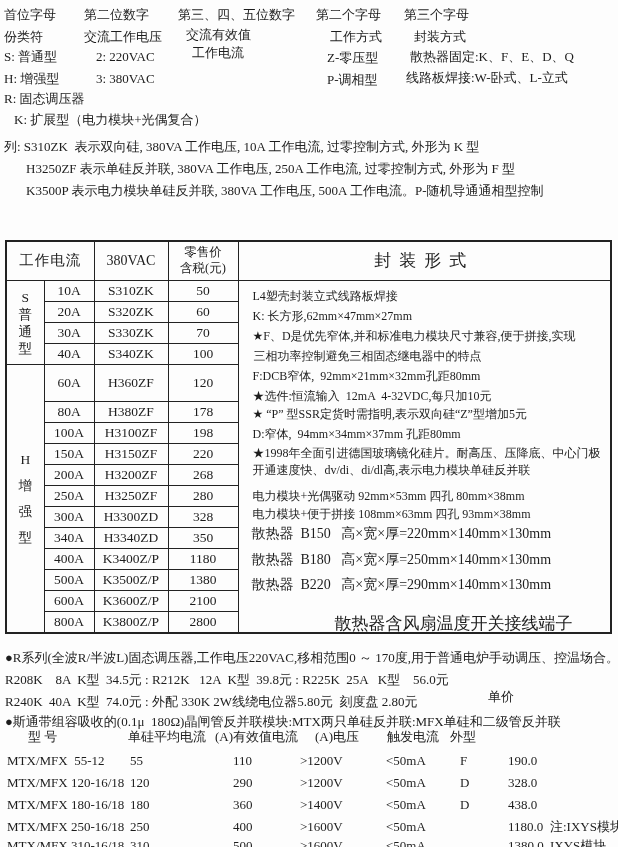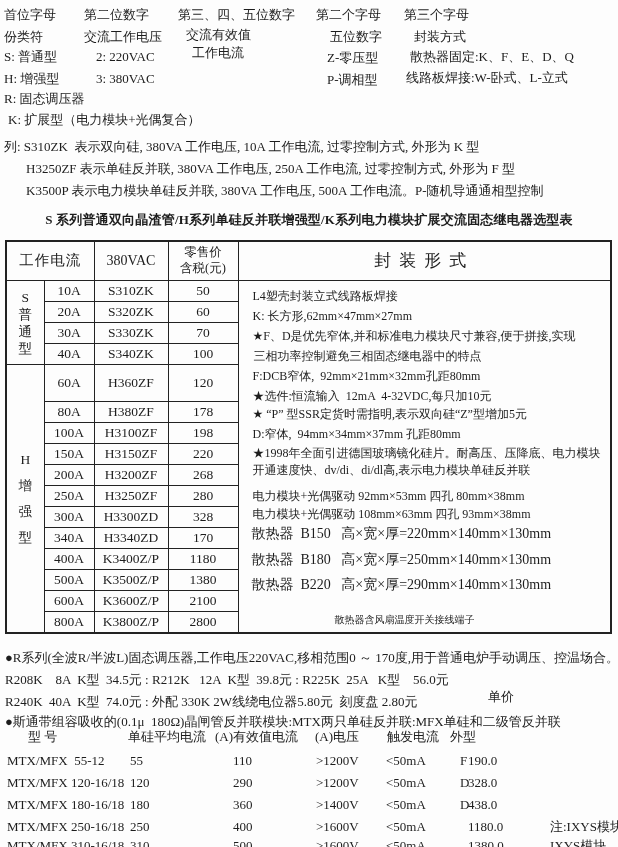--- a/index.html
+++ b/index.html
@@ -5,21 +5,21 @@
   html,body{margin:0;padding:0;background:#e8e8e8;}
   #page{
     position:relative;width:618px;height:847px;margin:0 auto;
     background:#fdfdfd;color:#1d1d1d;overflow:hidden;
     font-family:"Liberation Serif","DejaVu Serif",serif;
     font-size:13px;line-height:1.2;
   }
   .abs{position:absolute;white-space:pre;}
   
   .c1l1{left:4px;top:7px}   .c1l2{left:4px;top:29px}  .c1l3{left:4px;top:49px}
-  .c1l4{left:4px;top:71px}  .c1l5{left:4px;top:91px}  .c1l6{left:8px;top:112px}
+  .c1l4{left:4px;top:71px}  .c1l5{left:4px;top:91px}  .c1l6{left:14px;top:112px}
   .c2l1{left:84px;top:7px}  .c2l2{left:84px;top:29px} .c2l3{left:96px;top:49px} .c2l4{left:96px;top:71px}
   .c3l1{left:178px;top:7px} .c3l2{left:186px;top:27px}.c3l3{left:192px;top:45px}
   .c4l1{left:316px;top:7px} .c4l2{left:330px;top:29px}.c4l3{left:327px;top:50px}.c4l4{left:327px;top:72px}
   .c5l1{left:404px;top:7px} .c5l2{left:414px;top:29px}.c5l3{left:410px;top:49px}.c5l4{left:406px;top:70px}
   
   .ex1{left:4px;top:139px}  .ex2{left:26px;top:161px} .ex3{left:26px;top:183px}
   
   .title{left:0;top:212px;width:618px;text-align:center;font-weight:bold;font-size:13px;letter-spacing:.2px;}
   
   #selTable{position:absolute;left:5px;top:240px;border-collapse:collapse;table-layout:fixed;width:605px;}
@@ -36,32 +36,32 @@
   .grp-h{line-height:26px;}
   .pkgcell{vertical-align:top;}
   .pkgwrap{position:relative;width:100%;height:351px;font-size:12px;}
   .pkgwrap .abs{left:14px;}
   .p1{top:8px}.p2{top:28px}.p3{top:48px}.p4{top:68px;left:15px!important}
   .p5{top:88px}.p6{top:108px}.p7{top:126px}.p8{top:146px}
   .p9{top:165px}.p10{top:182px;left:14px!important}
   .p11{top:208px}.p12{top:226px}
   .p13{top:245px}.p14{top:271px}.p15{top:296px}
   .p13,.p14,.p15{font-size:14px;left:13px!important}
-  .p16{top:333px;left:96px!important;font-size:10px;}
+  .p16{top:333px;left:96px!important;font-size:17px;}
   
   .r1{left:5px;top:650px}.r2{left:5px;top:672px}.r3{left:5px;top:694px}
   .mtxintro{left:5px;top:714px}
   .mh-model{left:28px;top:729px}.mh-avg{left:128px;top:729px}.mh-rms{left:215px;top:729px}
   .mh-volt{left:315px;top:729px}.mh-trig{left:387px;top:729px}.mh-shape{left:450px;top:729px}
   .mh-price{left:488px;top:689px}
   .mrow{position:absolute;left:0;width:584px;height:16px;}
   .m0{top:753px}.m1{top:775px}.m2{top:797px}.m3{top:819px}.m4{top:838px}
   .mc{position:absolute;white-space:pre;}
-  .mc-model{left:7px}.mc-avg{left:130px}.mc-rms{left:233px}.mc-volt{left:316px}
-  .mc-trig{left:386px}.mc-shape{left:460px}.mc-price{left:468px}.mc-note{left:550px}
+  .mc-model{left:7px}.mc-avg{left:130px}.mc-rms{left:233px}.mc-volt{left:300px}
+  .mc-trig{left:386px}.mc-shape{left:460px}.mc-price{left:508px}.mc-note{left:550px}
 </style>
 </head>
 <body>
 
 <div id="page">
 
   <div>
     <div class="abs c1l1">首位字母</div>
     <div class="abs c1l2">份类符</div>
     <div class="abs c1l3">S: 普通型</div>
@@ -72,37 +72,36 @@
     <div class="abs c2l1">第二位数字</div>
     <div class="abs c2l2">交流工作电压</div>
     <div class="abs c2l3">2: 220VAC</div>
     <div class="abs c2l4">3: 380VAC</div>
 
     <div class="abs c3l1">第三、四、五位数字</div>
     <div class="abs c3l2">交流有效值</div>
     <div class="abs c3l3">工作电流</div>
 
     <div class="abs c4l1">第二个字母</div>
-    <div class="abs c4l2">五位数字</div>
+    <div class="abs c4l2">工作方式</div>
     <div class="abs c4l3">Z-零压型</div>
     <div class="abs c4l4">P-调相型</div>
 
     <div class="abs c5l1">第三个字母</div>
     <div class="abs c5l2">封装方式</div>
     <div class="abs c5l3">散热器固定:K、F、E、D、Q</div>
     <div class="abs c5l4">线路板焊接:W-卧式、L-立式</div>
   </div>
 
   <div>
     <div class="abs ex1">列: S310ZK  表示双向硅, 380VA 工作电压, 10A 工作电流, 过零控制方式, 外形为 K 型</div>
     <div class="abs ex2">H3250ZF 表示单硅反并联, 380VA 工作电压, 250A 工作电流, 过零控制方式, 外形为 F 型</div>
     <div class="abs ex3">K3500P 表示电力模块单硅反并联, 380VA 工作电压, 500A 工作电流。P-随机导通通相型控制</div>
   </div>
 
-  <div class="abs title">S 系列普通双向晶渣管/H系列单硅反并联增强型/K系列电力模块扩展交流固态继电器选型表</div>
 
   <table id="selTable">
     <colgroup>
         <col style="width:38px">
         <col style="width:50px">
         <col style="width:74px">
         <col style="width:70px">
         <col style="width:373px">
       </colgroup>
     <tbody>
@@ -124,24 +123,24 @@
       <td rowspan="16" class="pkgcell">
         <div class="pkgwrap">
           <div class="abs p1">L4塑壳封装立式线路板焊接</div>
           <div class="abs p2">K: 长方形,62mm×47mm×27mm</div>
           <div class="abs p3">★F、D是优先窄体,并和标准电力模块尺寸兼容,便于拼接,实现</div>
           <div class="abs p4">三相功率控制避免三相固态继电器中的特点</div>
           <div class="abs p5">F:DCB窄体,  92mm×21mm×32mm孔距80mm</div>
           <div class="abs p6">★选件:恒流输入  12mA  4-32VDC,每只加10元</div>
           <div class="abs p7">★ “P” 型SSR定货时需指明,表示双向硅“Z”型增加5元</div>
           <div class="abs p8">D:窄体,  94mm×34mm×37mm 孔距80mm</div>
-          <div class="abs p9">★1998年全面引进德国玻璃镜化硅片。耐高压、压降底、电力模块</div>
+          <div class="abs p9">★1998年全面引进德国玻璃镜化硅片。耐高压、压降底、中心门极</div>
           <div class="abs p10">开通速度快、dv/di、di/dl高,表示电力模块单硅反并联</div>
           <div class="abs p11">电力模块+光偶驱动 92mm×53mm 四孔 80mm×38mm</div>
-          <div class="abs p12">电力模块+光偶驱动 108mm×63mm 四孔 93mm×38mm</div>
+          <div class="abs p12">电力模块+便于拼接 108mm×63mm 四孔 93mm×38mm</div>
           <div class="abs p13">散热器  B150   高×宽×厚=220mm×140mm×130mm</div>
           <div class="abs p14">散热器  B180   高×宽×厚=250mm×140mm×130mm</div>
           <div class="abs p15">散热器  B220   高×宽×厚=290mm×140mm×130mm</div>
           <div class="abs p16">散热器含风扇温度开关接线端子</div>
         </div>
       </td>
     </tr>
     <tr>
           <td>20A</td>
           <td>S320ZK</td>
@@ -192,21 +191,21 @@
           <td>280</td>
         </tr>
     <tr>
           <td>300A</td>
           <td>H3300ZD</td>
           <td>328</td>
         </tr>
     <tr>
           <td>340A</td>
           <td>H3340ZD</td>
-          <td>170</td>
+          <td>350</td>
         </tr>
     <tr>
           <td>400A</td>
           <td>K3400Z/P</td>
           <td>1180</td>
         </tr>
     <tr>
           <td>500A</td>
           <td>K3500Z/P</td>
           <td>1380</td>

